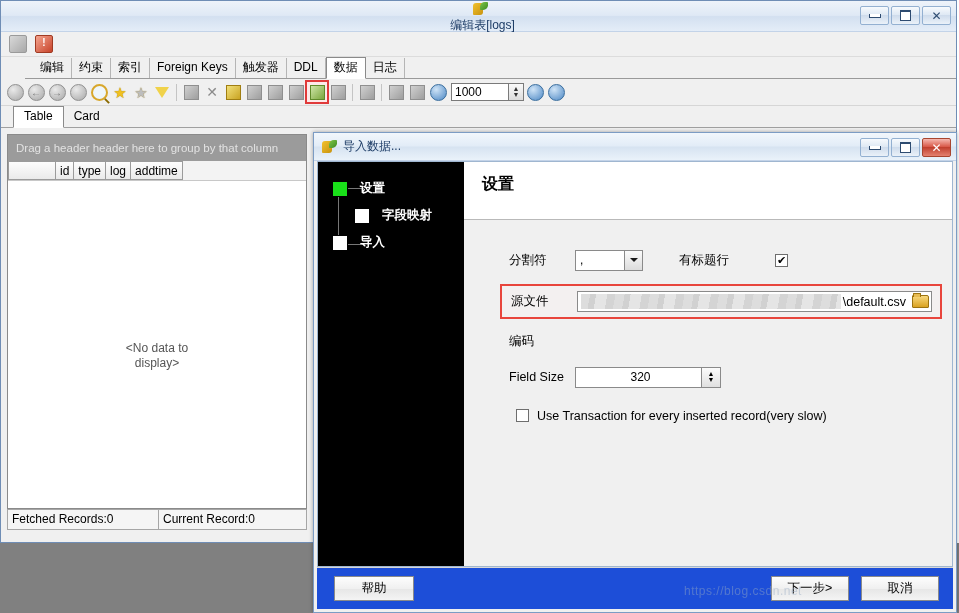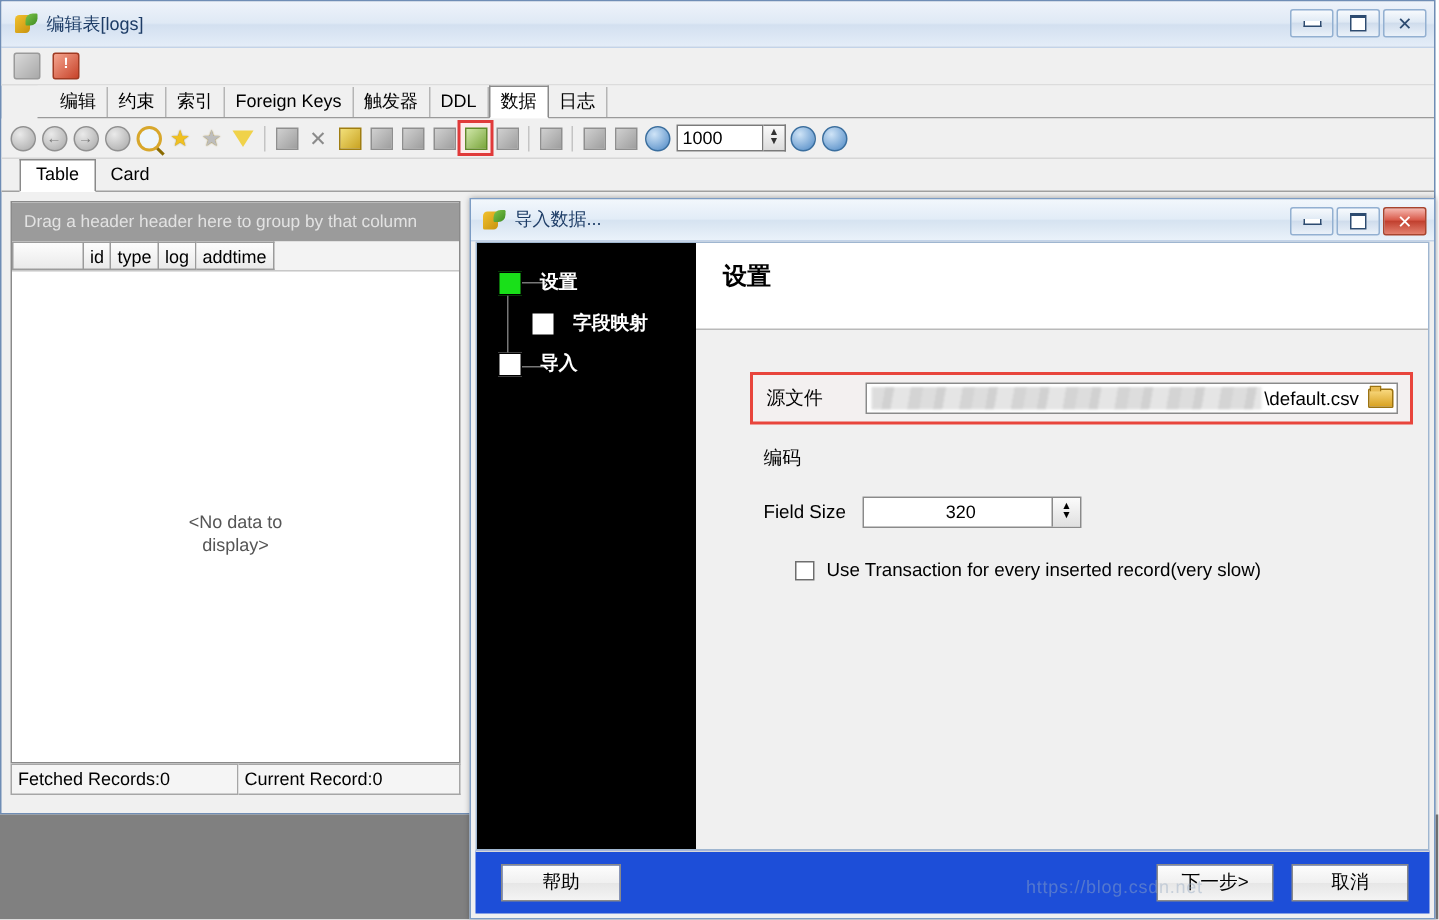--- a/index.html
+++ b/index.html
@@ -29,20 +29,21 @@
   }
 
   .titlebar {
     height: 30px;
     background: linear-gradient(to bottom, #eef3fa 0%, #dfe9f5 48%, #d3e0f0 52%, #e4edf8 100%);
     border-bottom: 1px solid #c3d3e8;
     display: flex;
     align-items: center;
     padding-left: 8px;
     position: relative;
+    flex-direction: column;
   }
   .title-icon {
     width: 16px; height: 16px;
     margin-right: 6px;
     position: relative;
     flex: none;
   }
   .title-icon .leaf {
     position:absolute; left:1px; top:2px; width:10px; height:12px;
     background: linear-gradient(135deg,#f2c12e,#c8930f);
@@ -439,22 +440,22 @@
   .spin-field .val { flex:1; padding-left:4px; font-size:12px; }
   .spin-field .updown {
     width:18px;height:100%;border-left:1px solid #8a8a8a;
     background:linear-gradient(to bottom,#fbfbfb,#e0e0e0);
     display:flex;flex-direction:column;align-items:center;justify-content:center;
     flex:none;
   }
   .spin-field .updown span{font-size:7px;line-height:6px;}
 
   .trans-row {
-    display:flex; align-items:flex-end;
-    padding-left: 66px;
+    display:flex; align-items:flex-start;
+    padding-left: 52px;
     margin-top: 20px;
   }
   .trans-row .chk-text { margin-left:8px; font-size:12.5px; }
 
   .dlg-footer {
     position:absolute;
     left:3px; right:3px; bottom:3px;
     height: 42px;
     background:#1d4ed8;
     border-top:1px solid #d8d8d8;
@@ -676,20 +677,33 @@
       </div>
     </div>
 
     <div class="panel-right">
       <div class="panel-header">
         <span class="panel-header-text">设置</span>
       </div>
 
       <div class="panel-form">
 
+        <div class="form-row">
+          <span class="form-label">分割符</span>
+          <div class="combo sep">
+            <span class="val">,</span>
+            <span class="arrowbtn">
+                <i></i>
+              </span>
+          </div>
+          <span class="chk-label">有标题行</span>
+          <span class="chkbox" style="margin-left:46px;">
+            <span class="tick">✔</span>
+          </span>
+        </div>
 
         <div class="file-row-wrap">
           <span class="form-label">源文件</span>
           <div class="file-input">
             <span class="blurpath"></span>
             <span class="file-visible">\default.csv</span>
             <span class="browse-btn">
               <span class="folder-ico"></span>
             </span>
           </div>

